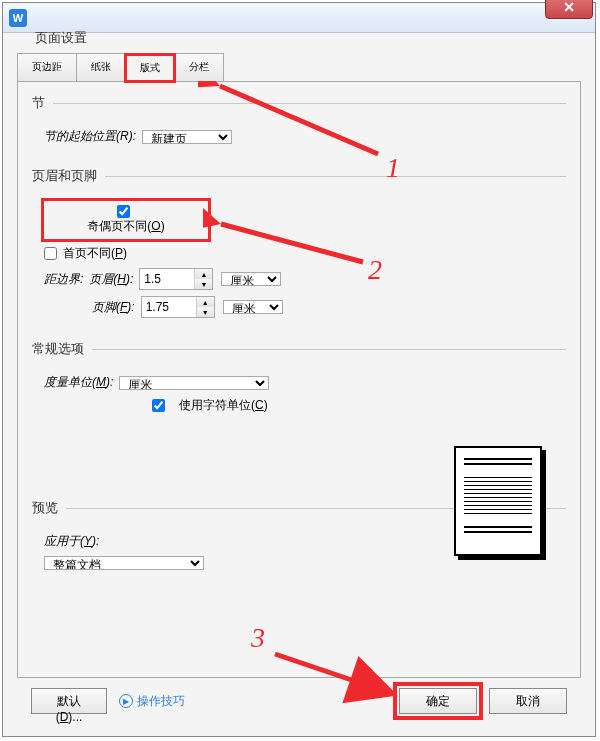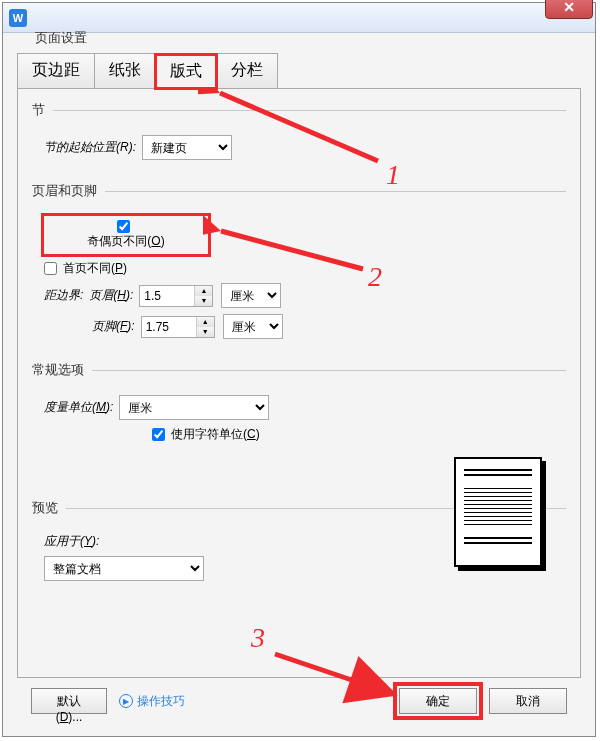--- a/index.html
+++ b/index.html
@@ -57,21 +57,21 @@
       display: flex;
       position: relative;
       z-index: 2;
     }
     .tab {
       padding: 6px 14px;
       border: 1px solid #a9a9a9;
       border-bottom: none;
       background: linear-gradient(#f9f9f9, #e8e8e8);
       margin-right: -1px;
-      font-size: 16px;
+      font-size: 10px;
       cursor: pointer;
     }
     .tab.active {
       background: #f4f4f4;
       border-bottom: 1px solid #f4f4f4;
       position: relative;
       top: 1px;
     }
     .tab.highlighted { outline: 3px solid #ee2a2f; outline-offset: -2px; }
     .panel {
@@ -87,21 +87,21 @@
       border: none;
       border-top: 1px solid #c8c8c8;
       margin-bottom: 16px;
       padding-top: 10px;
     }
     legend { padding-right: 8px; color: #333; font-size: 13px; }
     .row { display: flex; align-items: center; margin: 6px 0 6px 12px; }
     .row label { margin-right: 6px; font-style: italic; }
     select.combo {
       border: 1px solid #aaa; background: #fff;
-      height: 25px; padding: 0 4px; font-size: 12px;
+      height: 14px; padding: 0 4px; font-size: 12px;
     }
     .combo-sm { width: 90px; }
     .combo-md { width: 150px; }
     .combo-lg { width: 160px; }
     .chk-row { display: flex; align-items: center; margin: 6px 0 6px 12px; }
     .chk-row input { margin-right: 6px; }
     .spin {
       display: inline-flex; align-items: stretch;
       border: 1px solid #aaa; background: #fff; height: 22px; width: 74px;
     }
@@ -219,21 +219,21 @@
       </fieldset>
 
       <fieldset>
         <legend>常规选项</legend>
         <div class="row">
           <label>度量单位(<u>M</u>):</label>
           <select class="combo combo-md">
             <option>厘米</option>
           </select>
         </div>
-        <div class="chk-row" style="margin-left:120px;">
+        <div class="chk-row" style="margin-left:120px;gap:8px;">
           <input type="checkbox" checked="" style="">
           <label>使用字符单位(<u>C</u>)</label>
         </div>
       </fieldset>
 
       <div style="flex:1"></div>
 
       <fieldset style="position:relative; min-height:150px;">
         <legend>预览</legend>
         <div class="row" style="flex-direction:column; align-items:flex-start;">

